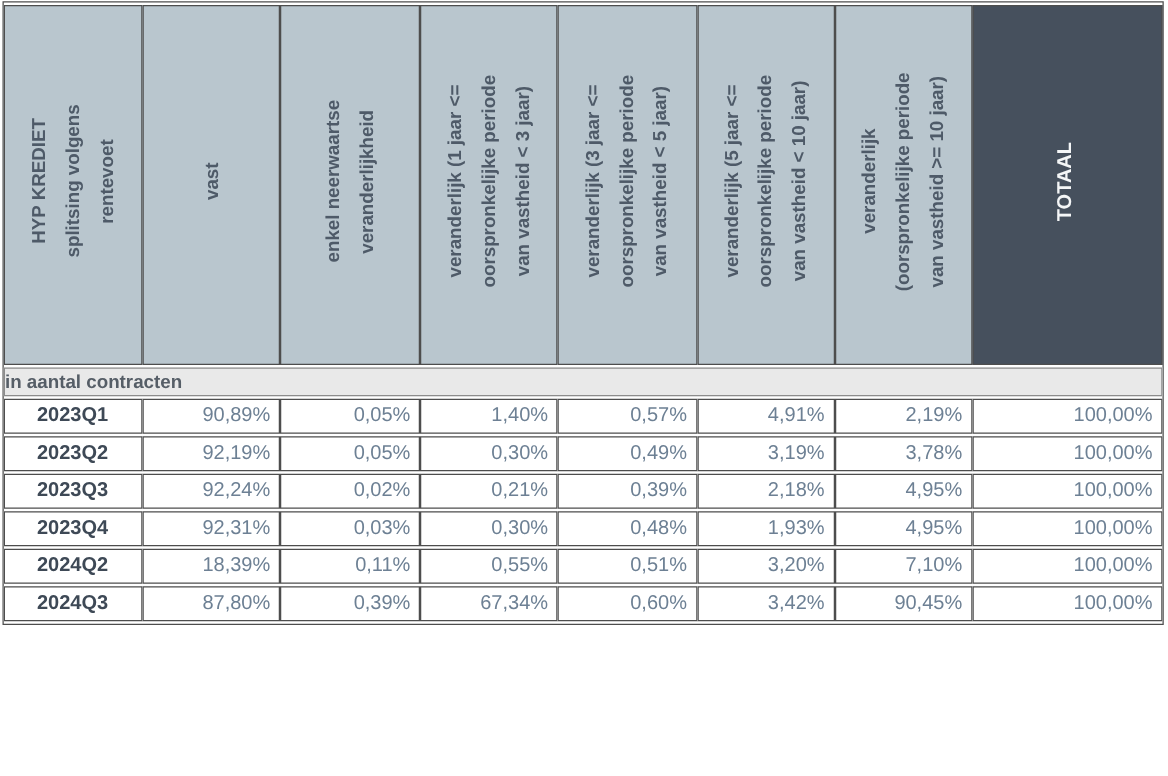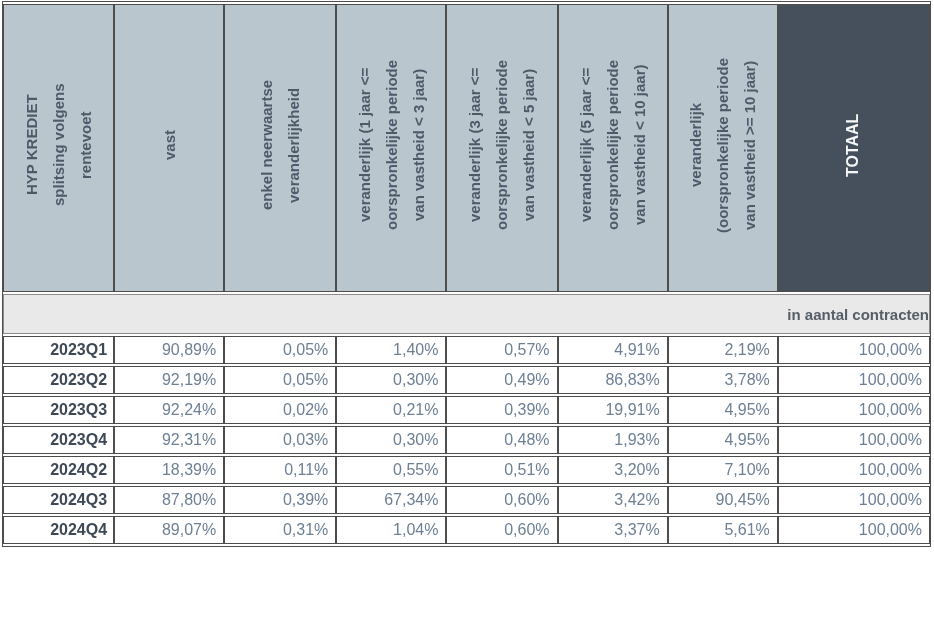--- a/index.html
+++ b/index.html
@@ -45,35 +45,35 @@
   .totaal .rot { color: var(--totaal-text); font-size: 16px; }
   .rot .line { display: block; }
 
   
   .section-row td {
     background: var(--section-bg);
     border: 1px solid var(--section-border);
     color: var(--section-text);
     font-weight: bold;
     font-size: 15px;
-    text-align: right;
-    height: 40px;
+    text-align: left;
+    height: 23px;
     padding: 2px 0;
   }
 
   
   .data-row th, .data-row td {
     background: var(--row-bg);
     border: 1px solid var(--border);
     height: 28px;
     font-size: 16px;
     padding: 2px 6px 2px 5px;
   }
   .data-row th {
-    text-align: right;
+    text-align: center;
     font-weight: bold;
     color: var(--label-text);
     margin-left: 38px;
   }
   .data-row td {
     text-align: right;
     color: var(--value-text);
     padding-right: 7px;
   }
 </style>
@@ -178,31 +178,31 @@
           <td>4,91%</td>
           <td>2,19%</td>
           <td>100,00%</td>
         </tr>
         <tr class="data-row">
           <th scope="row">2023Q2</th>
           <td>92,19%</td>
           <td>0,05%</td>
           <td>0,30%</td>
           <td>0,49%</td>
-          <td>86,83%</td>
+          <td>3,19%</td>
           <td>3,78%</td>
           <td>100,00%</td>
         </tr>
         <tr class="data-row">
           <th scope="row">2023Q3</th>
           <td>92,24%</td>
           <td>0,02%</td>
           <td>0,21%</td>
           <td>0,39%</td>
-          <td>19,91%</td>
+          <td>2,18%</td>
           <td>4,95%</td>
           <td>100,00%</td>
         </tr>
         <tr class="data-row">
           <th scope="row">2023Q4</th>
           <td>92,31%</td>
           <td>0,03%</td>
           <td>0,30%</td>
           <td>0,48%</td>
           <td>1,93%</td>
@@ -222,25 +222,15 @@
         <tr class="data-row">
           <th scope="row">2024Q3</th>
           <td>87,80%</td>
           <td>0,39%</td>
           <td>67,34%</td>
           <td>0,60%</td>
           <td>3,42%</td>
           <td>90,45%</td>
           <td>100,00%</td>
         </tr>
-        <tr class="data-row">
-          <th scope="row">2024Q4</th>
-          <td>89,07%</td>
-          <td>0,31%</td>
-          <td>1,04%</td>
-          <td>0,60%</td>
-          <td>3,37%</td>
-          <td>5,61%</td>
-          <td>100,00%</td>
-        </tr>
       </tbody>
   </table>
 </div>
 
 </body></html>

